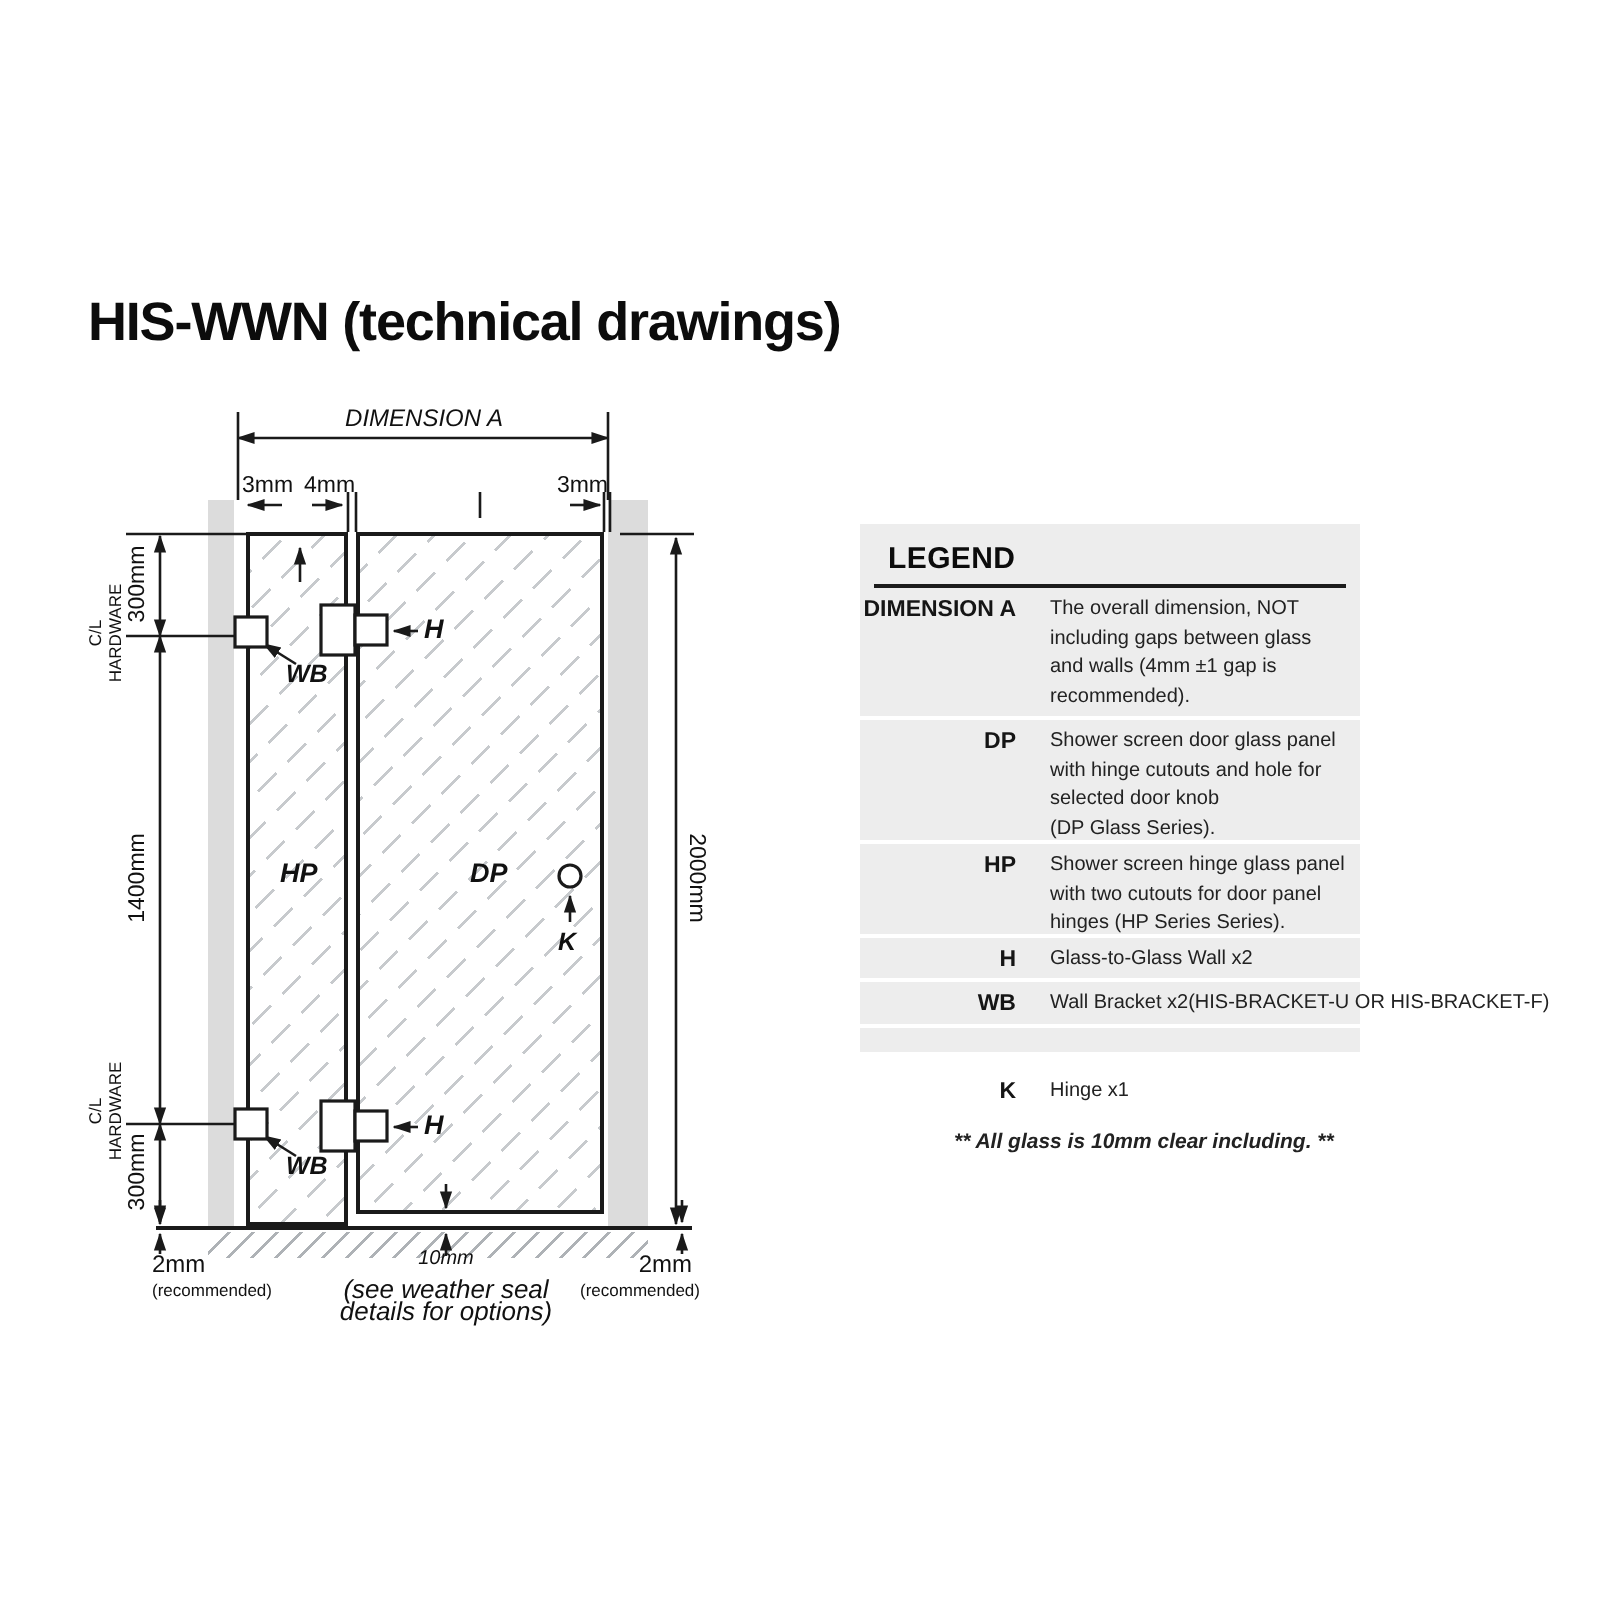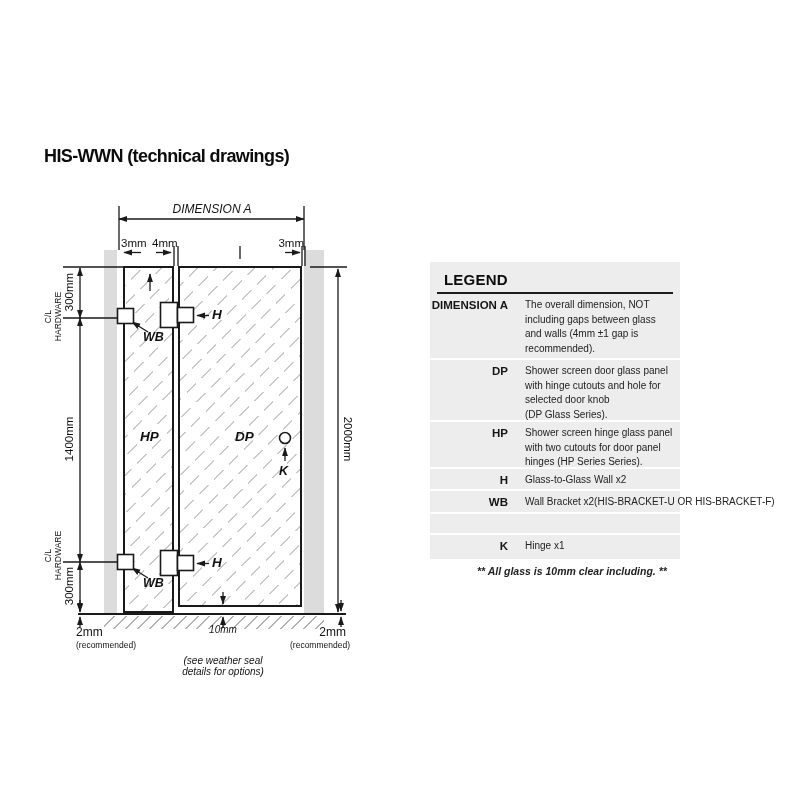--- a/index.html
+++ b/index.html
@@ -3,21 +3,21 @@
 <meta charset="utf-8">
 <style>
   * { margin:0; padding:0; box-sizing:border-box; }
   html,body { background:#ffffff; }
   body { font-family:"Liberation Sans", sans-serif; color:#111; }
   #canvas { position:relative; width:800px; height:800px; background:#fff; overflow:hidden; }
 
   
   .page-title {
     position:absolute; left:44px; top:146px;
-    font-size:18px; font-weight:bold; letter-spacing:-0.6px; color:#0c0c0c;
+    font-size:27px; font-weight:bold; letter-spacing:-0.6px; color:#0c0c0c;
   }
 
   
   .wall { position:absolute; background:#dcdcdc; }
   .glass {
     position:absolute; border:2px solid #1a1a1a; background-color:#fff;
     background-image:
       repeating-linear-gradient(45deg, #ffffff 0 8px, rgba(255,255,255,0) 8px 21px),
       repeating-linear-gradient(135deg, rgba(255,255,255,0) 0 12px, #c7cacd 12px 13.4px);
   }
@@ -34,21 +34,21 @@
   .bi  { font-style:italic; font-weight:bold; }
   .ctr { text-align:center; }
   .rt  { text-align:right; }
   .rot-ccw { transform:rotate(-90deg); }
   .rot-cw  { transform:rotate(90deg); }
   .small { font-size:8.5px; }
   .two-line { line-height:9.5px; font-size:8.5px; text-align:center; white-space:pre-line; }
 
   
   .legend {
-    position:absolute; left:430px; top:262px; width:250px; height:297px;
+    position:absolute; left:430px; top:262px; width:250px; height:264px;
     background:#ededed;
   }
   .legend-title {
     padding:9px 0 0 14px; font-size:15px; font-weight:bold; letter-spacing:0.2px; color:#0c0c0c;
   }
   .legend-underline { height:2px; background:#1c1c1c; margin:4px 7px 0 7px; }
   .legend-row { display:flex; align-items:flex-start; padding-top:4px; }
   .legend-row.div { border-top:2px solid #ffffff; }
   .legend-term {
     width:86px; flex:0 0 86px; padding-right:8px; text-align:right;
@@ -159,21 +159,21 @@
 
     <div class="lbl bi" style="left:212px; top:307px; font-size:13.5px;">H</div>
     <div class="lbl bi" style="left:212px; top:555px; font-size:13.5px;">H</div>
     <div class="lbl bi" style="left:143px; top:330px; font-size:12.5px;">WB</div>
     <div class="lbl bi" style="left:143px; top:576px; font-size:12.5px;">WB</div>
 
     <div class="lbl" style="left:76px; top:625px; font-size:12px;">2mm</div>
     <div class="lbl small" style="left:76px; top:640px;">(recommended)</div>
 
     <div class="lbl it ctr" style="left:158px; top:624px; width:130px; font-size:10px;">10mm</div>
-    <div class="lbl it ctr" style="left:158px; top:640px; width:130px; font-size:10px; line-height:10.5px; white-space:pre-line;margin-top:16px;">(see weather seal
+    <div class="lbl it ctr" style="left:158px; top:640px; width:130px; font-size:13px; line-height:10.5px; white-space:pre-line;">(see weather seal
 details for options)</div>
 
     <div class="lbl rt" style="left:290px; top:625px; width:56px; font-size:12px;">2mm</div>
     <div class="lbl rt small" style="left:290px; top:640px; width:56px;">(recommended)</div>
   </div>
 
   <div class="legend">
     <div class="legend-title">LEGEND</div>
     <div class="legend-underline"></div>
 

